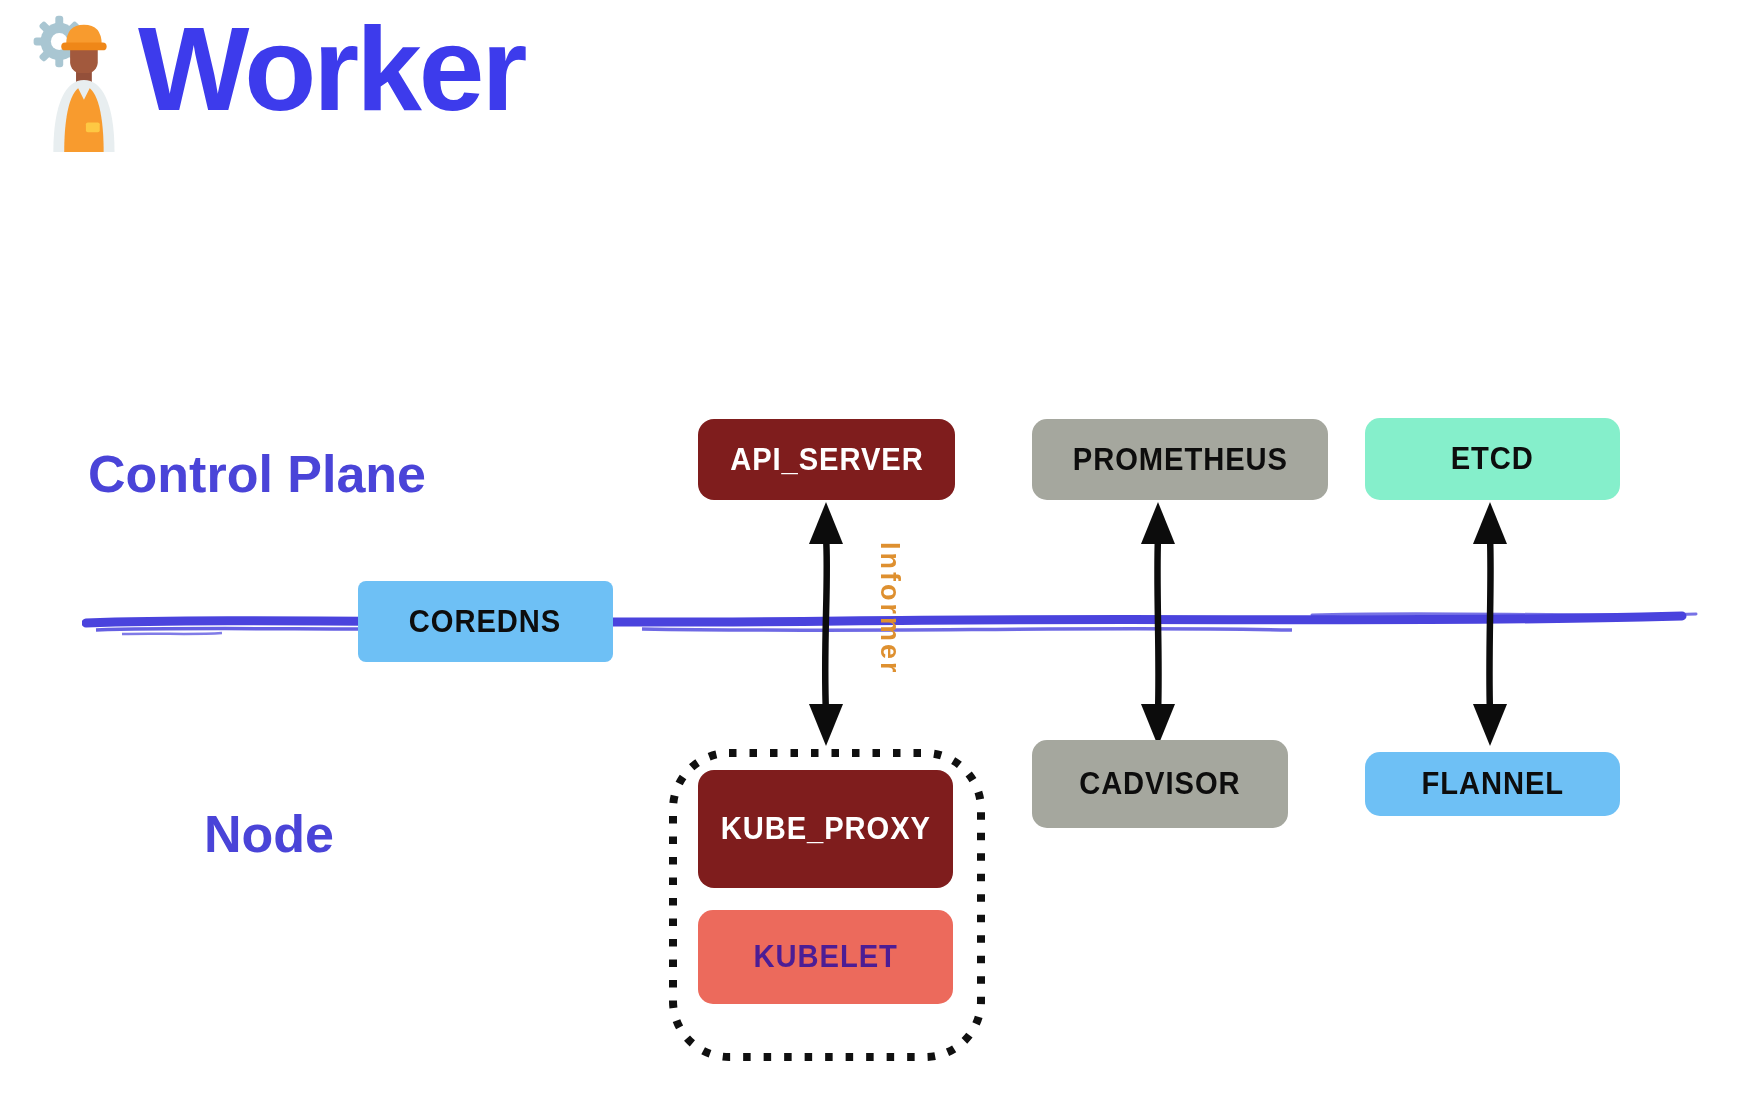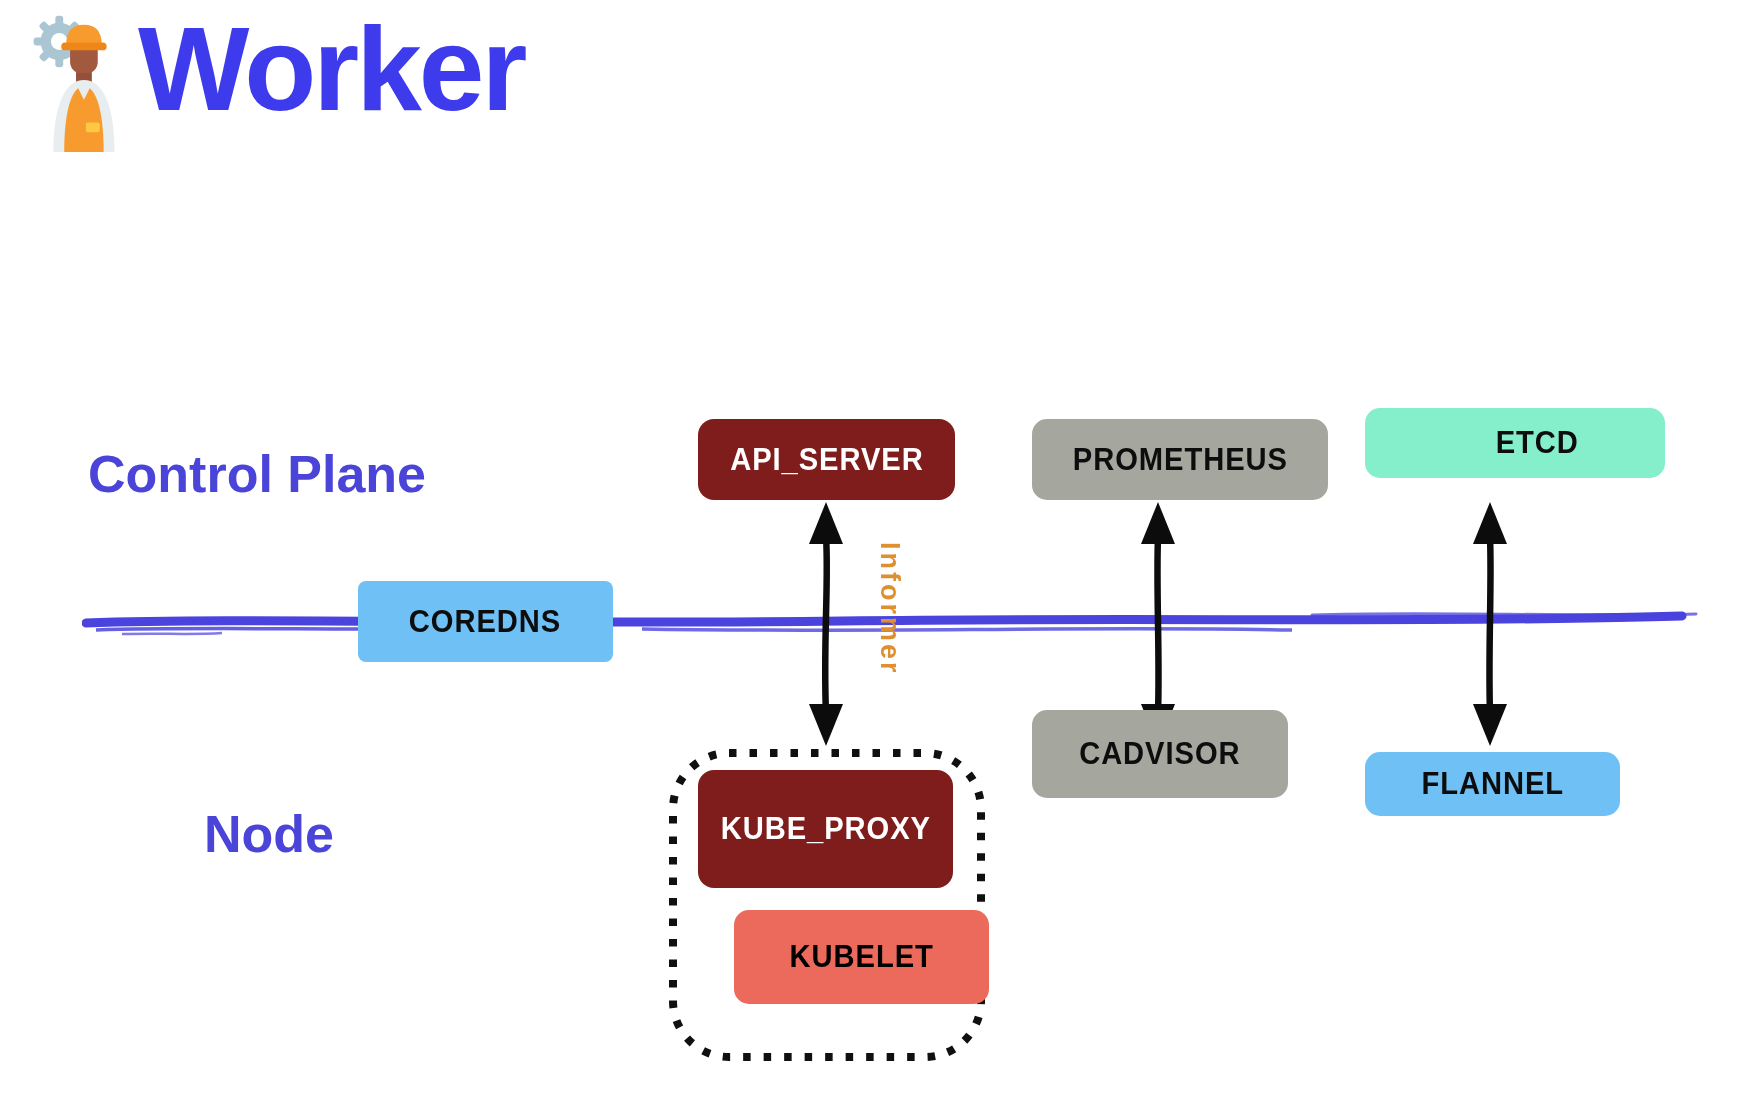--- a/index.html
+++ b/index.html
@@ -28,27 +28,27 @@
     border-radius:15px;z-index:3;
   }
   .node .node-label{
     font-weight:700;font-size:31px;letter-spacing:1px;display:inline-block;
     transform:scaleX(0.94);white-space:nowrap;
   }
   .navy{background:#7f1d1d;color:#ffffff;border-radius:16px;}
   .gray{background:#a5a79e;color:#0d0d0d;}
   .mint{background:#85efcb;color:#0d0d0d;}
   .lightblue{background:#6ec0f5;color:#0d0d0d;}
-  .salmon{background:#ec6a5c;color:#000000;margin-left:36px;}
+  .salmon{background:#ec6a5c;color:#4c1d95;}
 
   #node-api-server {left:698px; top:419px; width:257px; height:81px;}
   #node-prometheus {left:1032px;top:419px; width:296px; height:81px;}
-  #node-etcd       {left:1365px;top:408px; width:255px; height:70px;padding-left:45px;}
+  #node-etcd       {left:1365px;top:418px; width:255px; height:82px;}
   #node-coredns    {left:358px; top:581px; width:255px; height:81px;border-radius:8px;}
-  #node-cadvisor   {left:1032px;top:710px; width:256px; height:88px;}
+  #node-cadvisor   {left:1032px;top:740px; width:256px; height:88px;}
   #node-flannel    {left:1365px;top:752px; width:255px; height:64px;}
   #node-kube-proxy {left:698px; top:770px; width:255px; height:118px;}
   #node-kubelet    {left:698px; top:910px; width:255px; height:94px;}
 
   
   #node-group-border{left:668px;top:748px;width:318px;height:314px;z-index:2;}
 
   
   .v-arrow{width:44px;height:244px;z-index:2;}
   #arrow-api-kubeproxy{left:804px;top:502px;}

